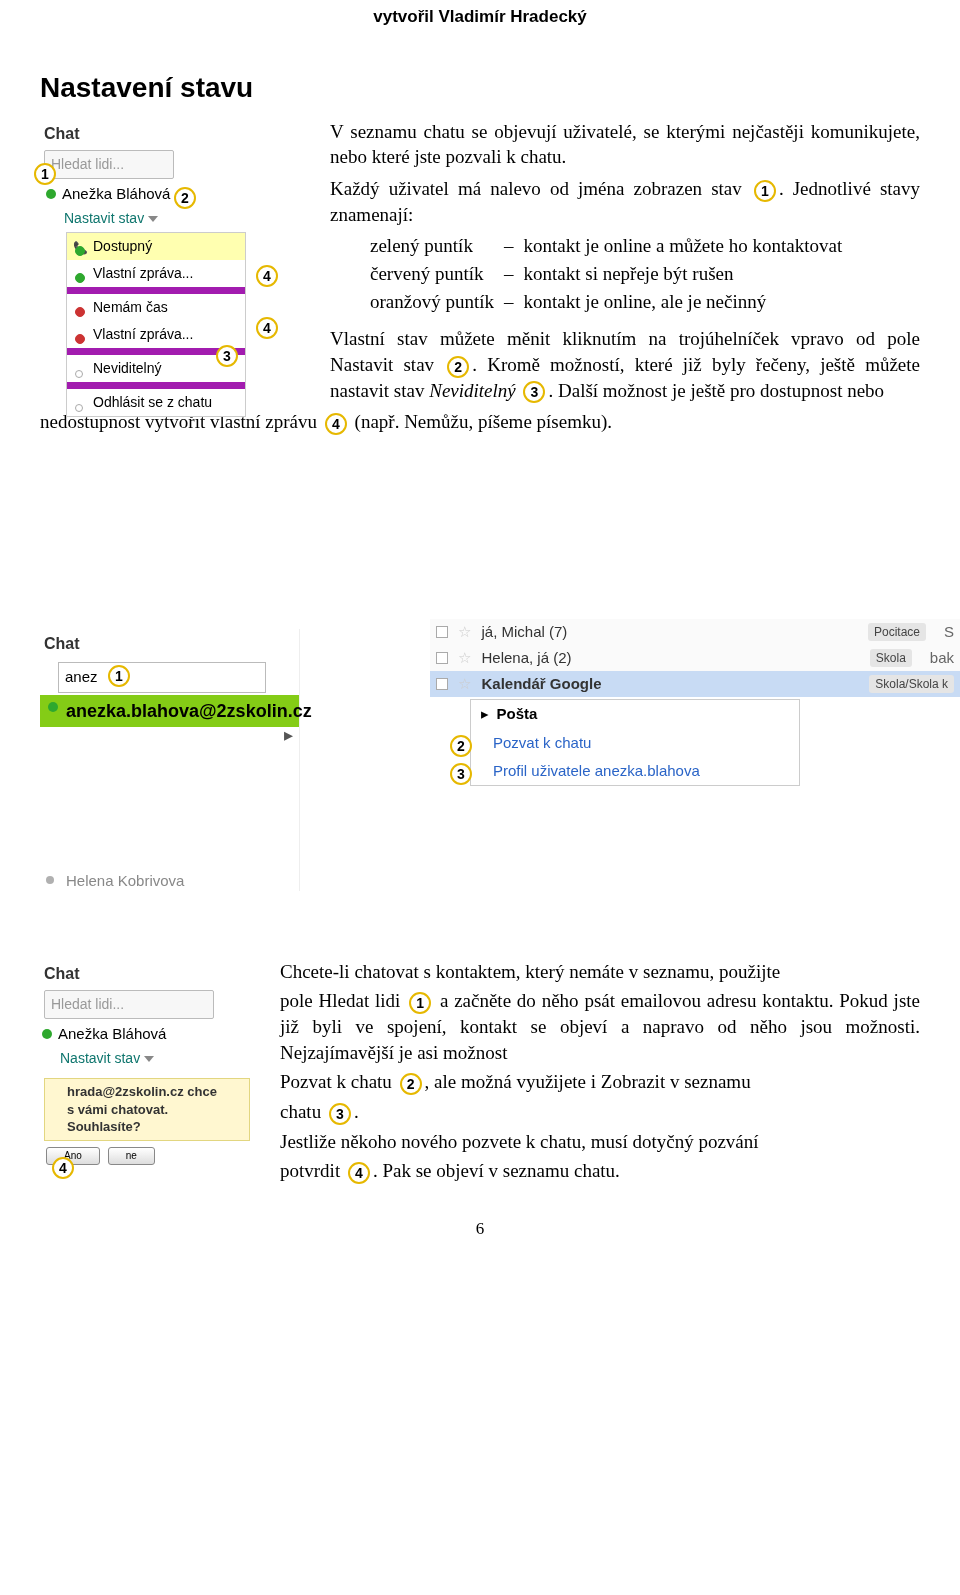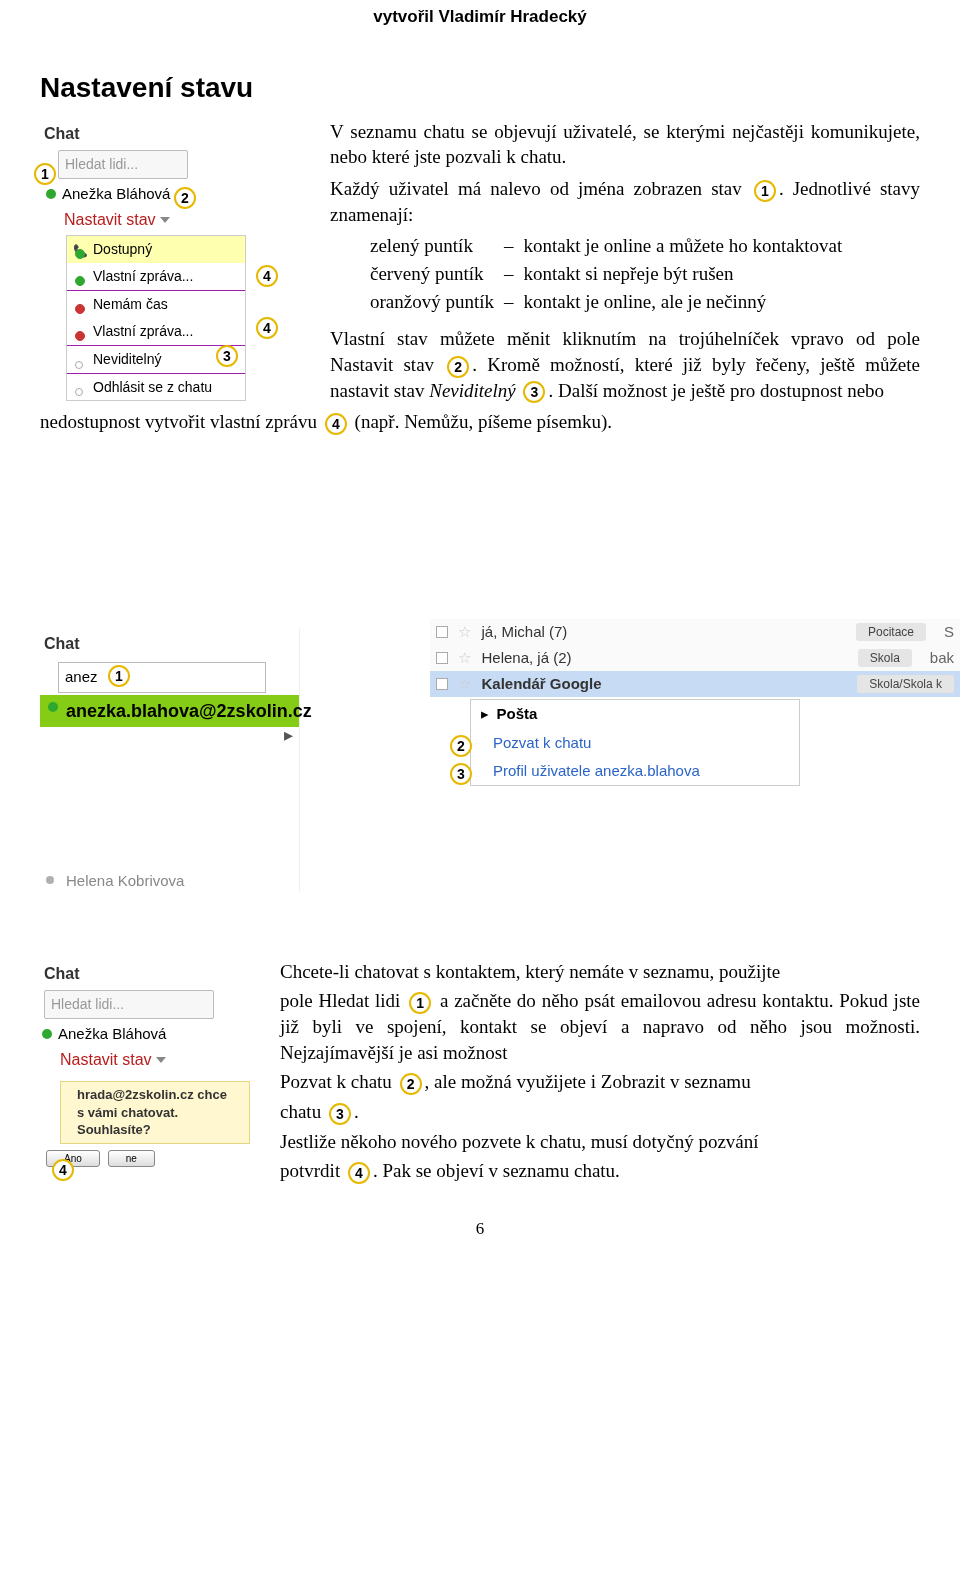--- a/index.html
+++ b/index.html
@@ -47,38 +47,38 @@
     padding: 4px 0 4px 4px;
   }
   .searchbox {
     border: 1px solid #bbb;
     background: #f7f7f7;
     color: #999;
     font-family: Arial, sans-serif;
     font-size: 14px;
     padding: 4px 6px;
     width: 130px;
-    margin: 2px 0 2px 18px;
+    margin: 2px 0 2px 4px;
     border-radius: 2px;
   }
   .contact-line {
     font-family: Arial, sans-serif;
     font-size: 15px;
     padding: 3px 0 3px 6px;
     display: flex;
     align-items: center;
     gap: 6px;
   }
   .dot { width: 10px; height: 10px; border-radius: 50%; display: inline-block; }
   .dot-green { background: #2ea82e; }
   .dot-grey  { background: #b0b0b0; }
   .status-line {
     font-family: Arial, sans-serif;
-    font-size: 16px;
-    color: #b91c1c;
+    font-size: 14px;
+    color: #0f766e;
     padding: 2px 0 4px 24px;
     display: flex;
     align-items: center;
     gap: 4px;
   }
   .tri-down {
     width: 0; height: 0;
     border-left: 5px solid transparent;
     border-right: 5px solid transparent;
     border-top: 6px solid #888;
@@ -99,21 +99,21 @@
     display: flex;
     align-items: flex-end;
     gap: 8px;
   }
   .dd-item.hover { background: #ffffb0; }
   .dd-icon-phone::before { content: "📞"; position:absolute; left:6px; font-size:12px; }
   .dd-dot { position:absolute; left:8px; width:10px; height:10px; border:1px solid #999; border-radius:50%; }
   .dd-dot.g { background:#2ea82e; border-color:#2ea82e;}
   .dd-dot.r { background:#c33; border-color:#c33;}
   .dd-dot.o { width:8px;height:8px; background:#fff; border:1.5px solid #aaa;}
-  .dd-sep { border-top:1px solid #a21caf; }
+  .dd-sep { border-top:7px solid #a21caf; }
 
   
   .ann {
     position: absolute;
     width: 22px; height: 22px;
     border: 2px solid #e6b800;
     border-radius: 5px;
     background: #fff;
     color: #000;
     font-family: Arial, sans-serif;
@@ -178,33 +178,33 @@
   .blur { font-family: Arial, sans-serif; color:#888; font-size:15px; padding:4px 0 0 26px; position:relative;}
   .blur .dot { position:absolute; left:6px; top:9px; width:8px;height:8px;}
   .shot2b {
     position: absolute; left: 390px; top: 0; width: 530px;
     font-family: Arial, sans-serif; font-size: 15px;
   }
   .mail-row { display:flex; align-items:center; gap:10px; padding:3px 6px; color:#333; background:#fafafa;}
   .mail-row.sel { background:#c8dbf4; }
   .cb { width:12px;height:12px;border:1px solid #aaa; background:#fff;}
   .star { color:#ccc; }
-  .mail-tag { margin-left:auto; background:#e5e5e5; color:#444; font-size:12px; padding:1px 12px; border-radius:3px;}
+  .mail-tag { margin-left:auto; background:#e5e5e5; color:#444; font-size:12px; padding:1px 6px; border-radius:3px;}
   .context-menu {
     margin-top:2px; background:#fff; border:1px solid #ccc; width: 330px;
   }
   .cm-head { display:flex; align-items:center; gap:8px; padding:4px 10px; color:#000;}
   .cm-head b { font-weight:bold;}
   .cm-item { padding:4px 22px; color:#2a64c7; cursor:default;}
 
   
   .sec2b { display:flex; gap:30px; align-items:flex-start; margin-top:30px;}
   .shot3 { width: 210px; font-family:Arial,sans-serif; font-size:14px; position:relative;}
   .invite-box {
-    background:#fff7d0; border:1px solid #e2d680; padding:4px 16px; margin:6px 0 4px 20px;
+    background:#fff7d0; border:1px solid #e2d680; padding:4px 22px; margin:6px 0 4px 4px;
     font-size:13px; color:#333; font-weight:bold;
   }
   .btn {
     display:inline-block; border:1px solid #888; background:linear-gradient(#fff,#ddd);
     padding:1px 17px; font-size:10px; border-radius:3px; margin-right:4px;
   }
   .sec2b-text { flex:1; text-align: justify;}
   .sec2b-text p { margin: 0 0 4px 0; }
 
   .pg { text-align:center; margin-top:30px; font-family:"Times New Roman"; font-size:17px;}

